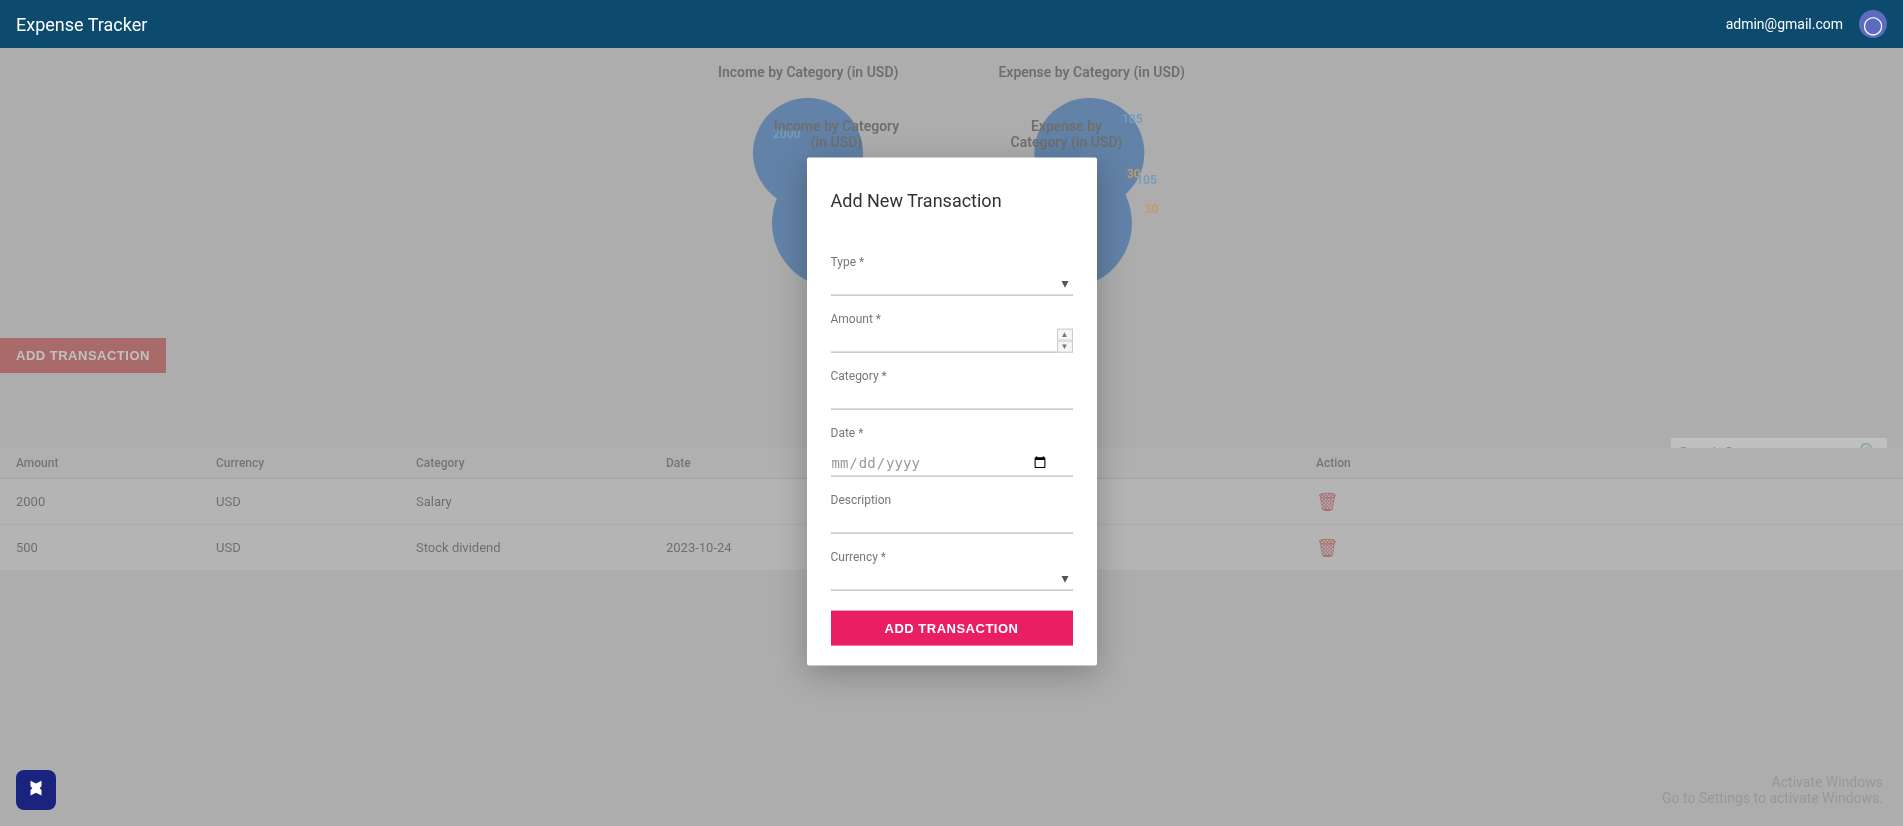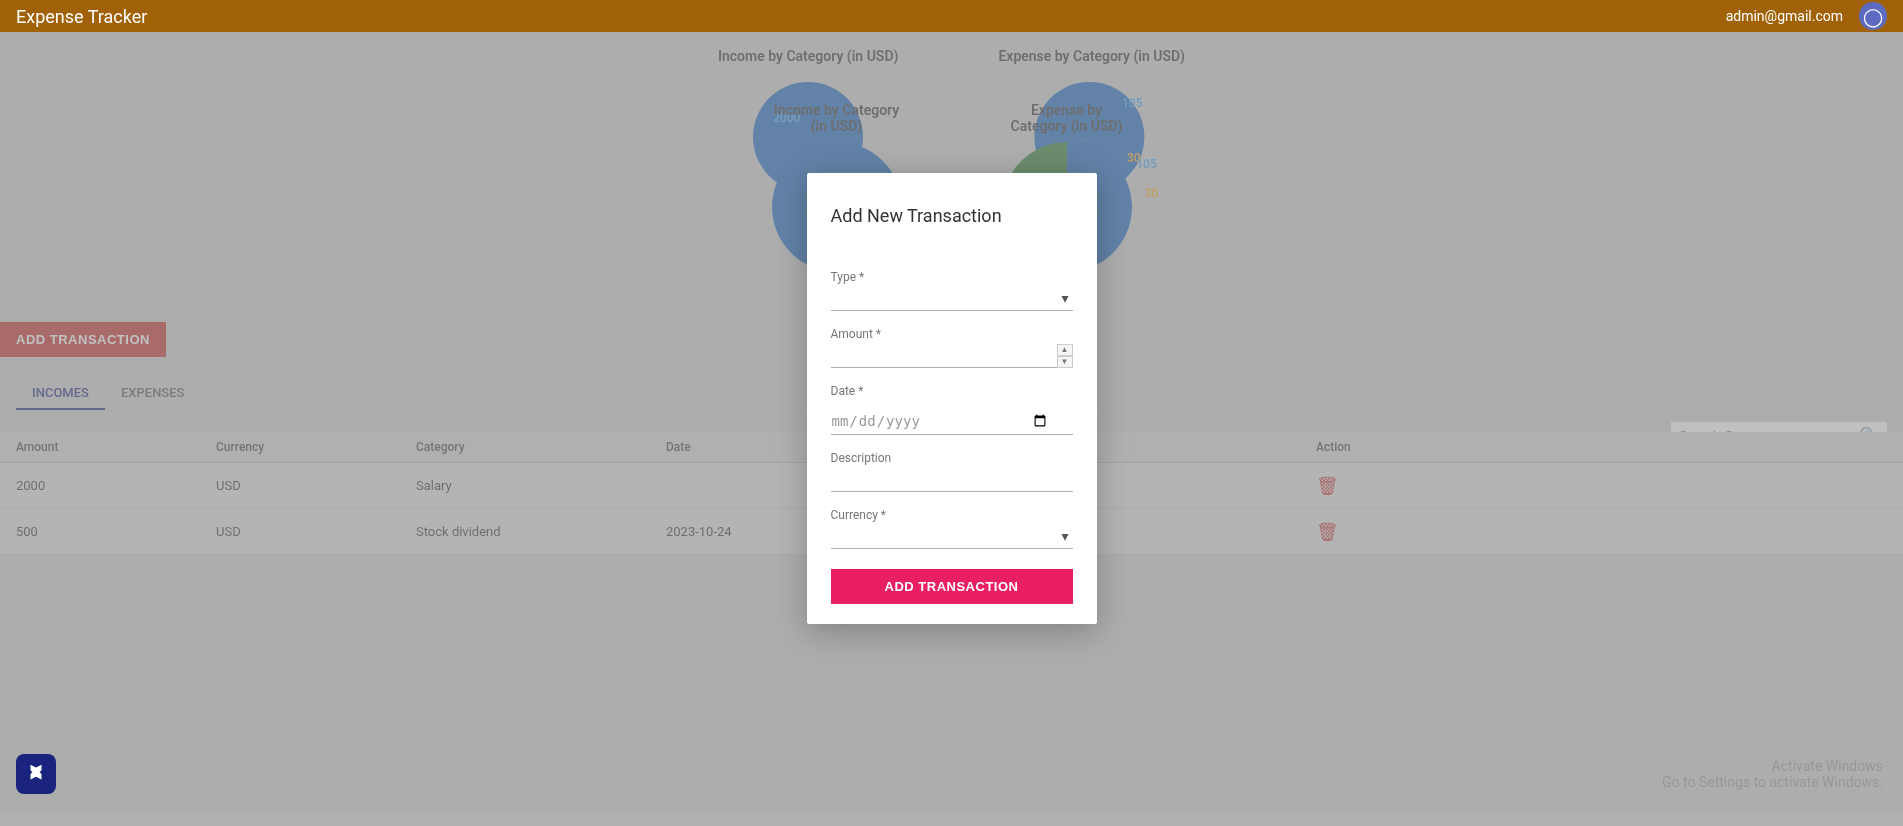--- a/index.html
+++ b/index.html
@@ -1,21 +1,21 @@
 <!DOCTYPE html>
 <html><head>
   <meta charset="utf-8">
   <style>
     * { box-sizing: border-box; margin: 0; padding: 0; }
     body { font-family: Roboto, Arial, sans-serif; background: #b0b0b0; height: 826px; overflow: hidden; position: relative; }
 
     
     .navbar {
-      background: #a16207;
-      height: 32px;
+      background: #0c4a6e;
+      height: 48px;
       display: flex;
       align-items: center;
       justify-content: space-between;
       padding: 0 16px;
       position: relative;
       z-index: 10;
     }
     .navbar-title {
       color: white;
       font-size: 18px;
@@ -320,26 +320,20 @@
 
         <path d="M0,0 L0.309,-0.951 A1,1 0 0,1 1,0 Z" fill="#2e7d32"></path>
       </svg>
       <div style="position:relative;top:-115px;left:80px;font-size:12px;color:#42a5f5;font-weight:600;">105</div>
       <div style="position:relative;top:-100px;left:85px;font-size:12px;color:#f9a825;font-weight:600;">30</div>
     </div>
   </div>
 
   <button class="add-transaction-btn">ADD TRANSACTION</button>
 
-  <div class="tabs-area">
-    <div class="tabs">
-      <div class="tab active">INCOMES</div>
-      <div class="tab">EXPENSES</div>
-    </div>
-  </div>
 
   <div class="search-category">
     <input class="search-input" type="text" placeholder="Search Category" style="">
     <span class="search-icon-btn">🔍</span>
   </div>
 
   <div class="table-area">
     <div class="table-header">
       <span>Amount</span>
       <span>Currency</span>
@@ -393,20 +387,24 @@
       <div class="amount-wrapper">
         <input type="number" style="width: 100%; border-top: none; border-right: none; border-left: none; border-image: initial; border-bottom: 1px solid rgb(170, 170, 170); outline: none; font-size: 14px; color: rgb(51, 51, 51); padding: 4px 20px 4px 0px; background: transparent;">
         <div class="amount-spinner">
           <button class="spinner-btn">▲</button>
           <button class="spinner-btn">▼</button>
         </div>
       </div>
     </div>
 
     
+    <div style="margin-bottom:16px;">
+      <label style="font-size:12px;color:#777;display:block;margin-bottom:2px;">Category *</label>
+      <input type="text" style="width: 100%; border-top: none; border-right: none; border-left: none; border-image: initial; border-bottom: 1px solid rgb(170, 170, 170); outline: none; font-size: 14px; color: rgb(51, 51, 51); padding: 4px 0px; background: transparent;">
+    </div>
 
     
     <div style="margin-bottom:16px;position:relative;">
       <label style="font-size:12px;color:#777;display:block;margin-bottom:10px;">Date *</label>
       <div class="date-wrapper">
         <input type="date" style="width: 100%; border-top: none; border-right: none; border-left: none; border-image: initial; border-bottom: 1px solid rgb(170, 170, 170); outline: none; font-size: 14px; color: rgb(153, 153, 153); padding: 4px 24px 4px 0px; background: transparent;" placeholder="mm / dd / yyyy">
       </div>
     </div>
 
     

